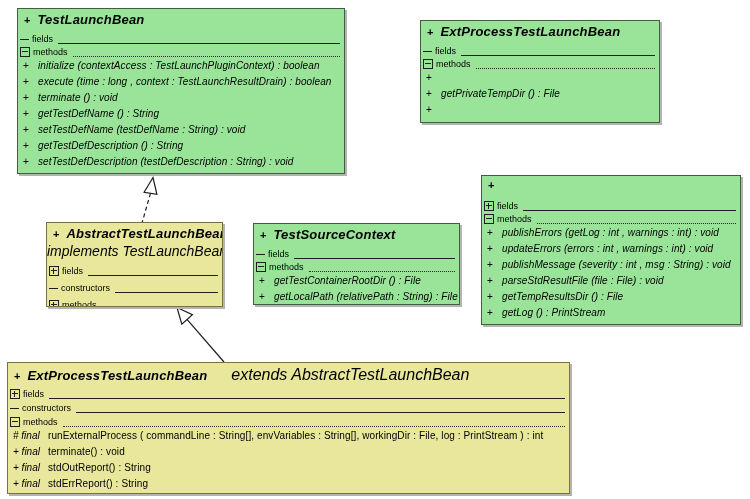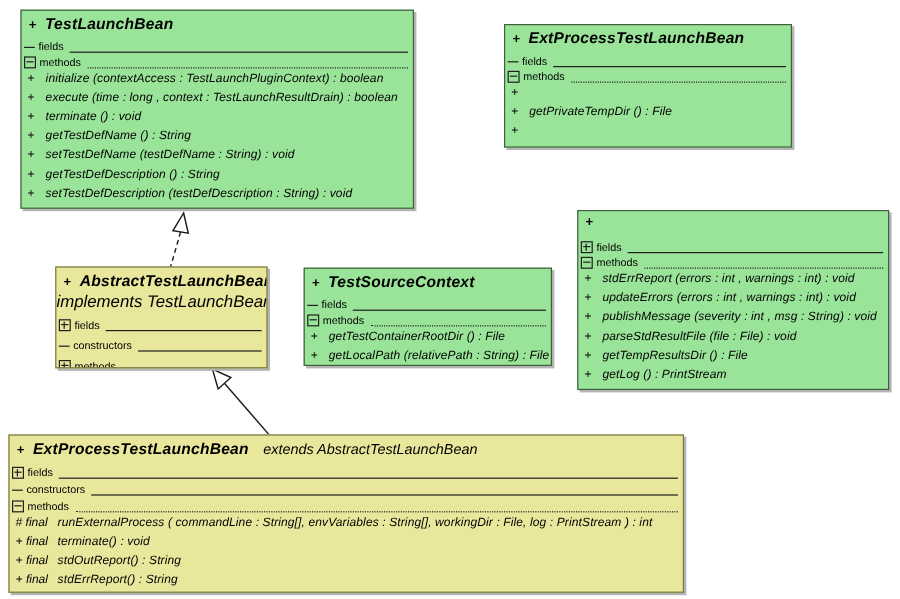--- a/index.html
+++ b/index.html
@@ -18,21 +18,21 @@
   }
   .green{background:#9ae49a;border-color:#3f5f3f;}
   .yellow{background:#e9e79c;border-color:#74743c;}
 
   .title-row{
     display:flex;align-items:baseline;padding:3px 5px 2px 6px;height:17px;
     white-space:nowrap;overflow:hidden;
   }
   .title-vis{font-weight:bold;font-size:11px;font-style:normal;margin-right:7px;flex:none;}
   .title-name{font-weight:bold;font-style:italic;font-size:13px;letter-spacing:0.2px;}
-  .title-suffix{font-style:italic;font-size:12px;margin-left:12px;}
+  .title-suffix{font-style:italic;font-size:16px;margin-left:24px;}
   .subtitle{font-style:italic;font-size:14px;text-align:center;height:14px;line-height:13px;
     white-space:nowrap;overflow:hidden;}
 
   .sec-row{display:flex;align-items:flex-end;height:13px;padding:0 4px 0 2px;gap:3px;}
   #box-atlb .sec-row{height:17px;}
   #box-eptlb .sec-row{height:14px;}
   .sec-label{font-size:9px;line-height:9px;white-space:nowrap;}
   .rule{flex:1;height:0;margin-left:2px;}
   .rule-solid{border-top:1px solid #1f1f1f;}
   .rule-dotted{border-top:1px dotted #2a2a2a;}
@@ -40,21 +40,21 @@
   .ic{position:relative;display:inline-block;flex:none;}
   .ic-dash{width:9px;height:9px;}
   .ic-dash::before{content:"";position:absolute;left:0;right:0;top:4px;border-top:1px solid #1f1f1f;}
   .ic-plus,.ic-minus{width:8px;height:8px;border:1px solid #1f1f1f;background:transparent;box-sizing:content-box;}
   .ic-plus::before,.ic-minus::before{content:"";position:absolute;left:1px;right:1px;top:3px;border-top:1px solid #1f1f1f;}
   .ic-plus::after{content:"";position:absolute;top:1px;bottom:1px;left:3px;border-left:1px solid #1f1f1f;}
 
   .mem-row{display:flex;align-items:center;height:16px;padding-left:5px;white-space:nowrap;overflow:hidden;}
   .mem-row .vis-col{flex:none;width:15px;font-size:10px;font-style:normal;}
   #box-eptlb .mem-row .vis-col{width:35px;font-style:italic;}
-  .mem-text{font-size:10px;letter-spacing:0.1px;font-style:italic;}
+  .mem-text{font-size:10px;letter-spacing:0.1px;}
   .mem-row.it .mem-text{font-style:italic;}
 
   
   #box-tlb  {left:17px; top:8px;  width:328px;height:166px;}
   #box-tlpc {left:420px;top:20px; width:240px;height:103px;}
   #box-tlrd {left:481px;top:175px;width:260px;height:150px;}
   #box-atlb {left:46px; top:222px;width:177px;height:85px;}
   #box-tsc  {left:253px;top:223px;width:207px;height:82px;}
   #box-eptlb{left:7px;  top:362px;width:563px;height:132px;}
 </style>
@@ -160,21 +160,21 @@
           <span class="sec-label">fields</span>
           <span class="rule rule-solid"></span>
         </div>
         <div class="sec-row">
           <span class="ic ic-minus"></span>
           <span class="sec-label">methods</span>
           <span class="rule rule-dotted"></span>
         </div>
         <div class="mem-row it">
           <span class="vis-col">+</span>
-          <span class="mem-text">stdErrReport (errors : int , warnings : int) : void</span>
+          <span class="mem-text">publishErrors (getLog : int , warnings : int) : void</span>
         </div>
         <div class="mem-row it">
           <span class="vis-col">+</span>
           <span class="mem-text">updateErrors (errors : int , warnings : int) : void</span>
         </div>
         <div class="mem-row it">
           <span class="vis-col">+</span>
           <span class="mem-text">publishMessage (severity : int , msg : String) : void</span>
         </div>
         <div class="mem-row it">

